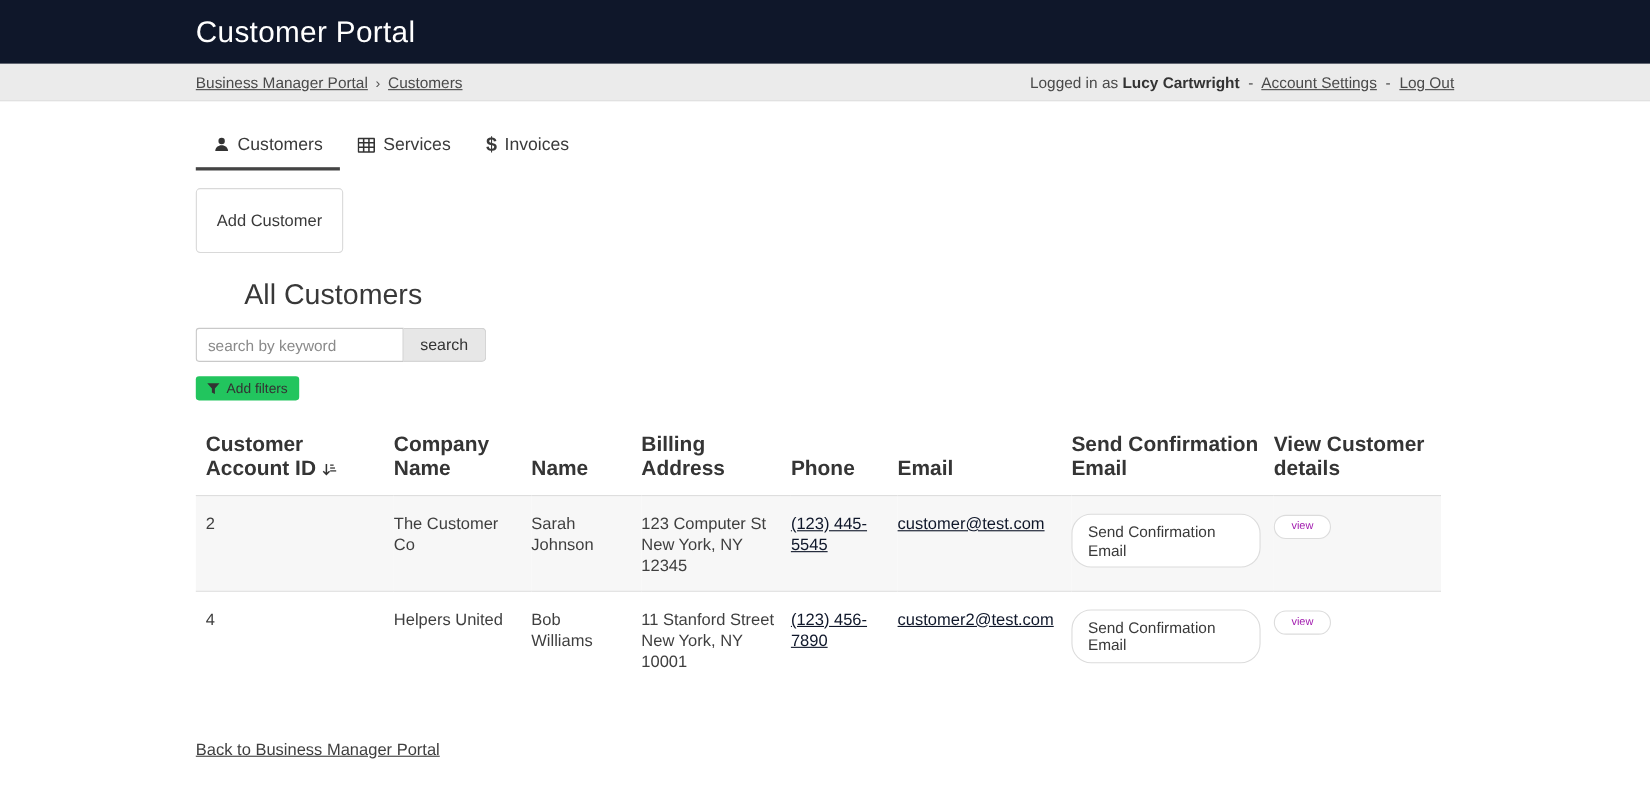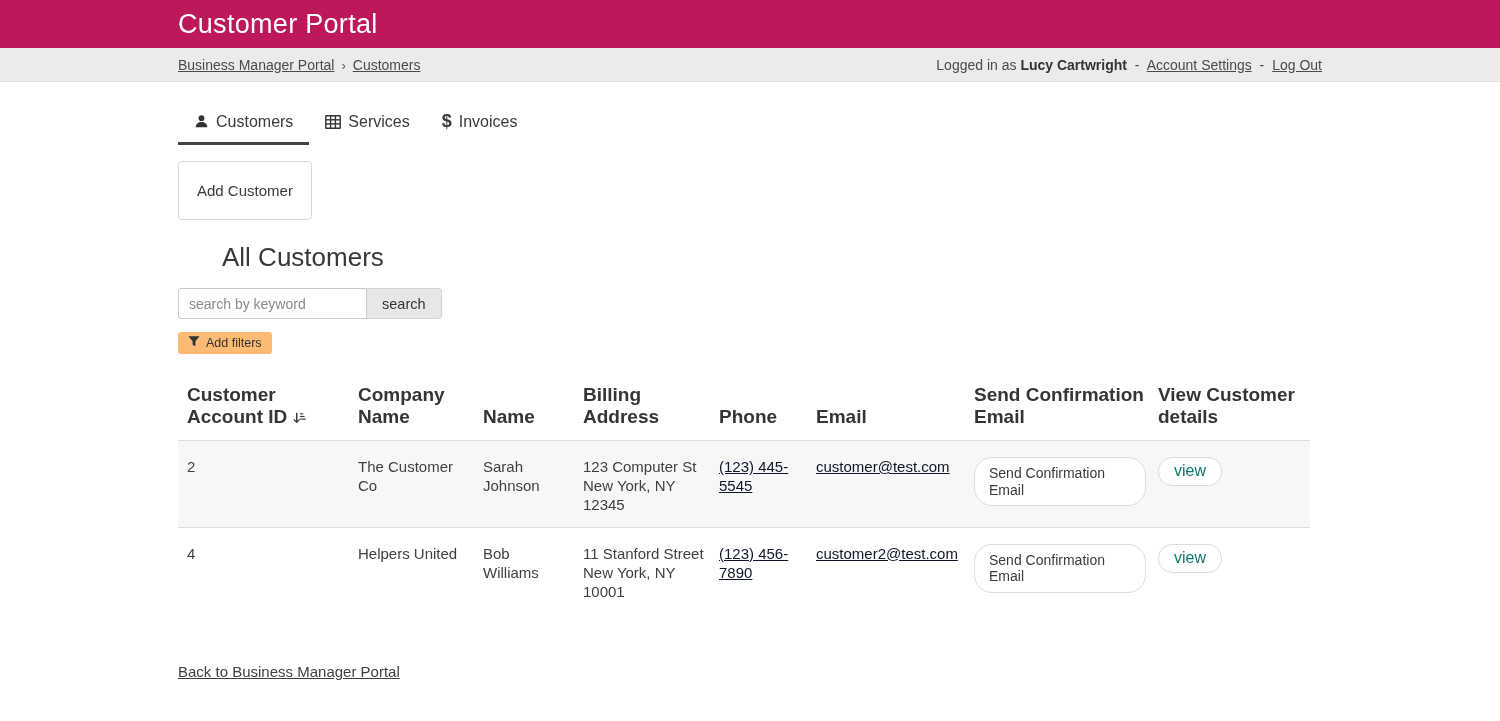--- a/index.html
+++ b/index.html
@@ -6,22 +6,22 @@
   html, body { width: 1500px; height: 721px; background: #ffffff; }
   body {
     font-family: "Liberation Sans", sans-serif;
     color: #3e3e3e;
     font-size: 15px;
   }
   .container { width: 1144px; margin: 0 auto; }
 
   
   .topbar {
-    height: 48px;
-    background: #be185d;
+    height: 58px;
+    background: #0f172a;
     display: flex;
     align-items: center;
   }
   .topbar h1 {
     color: #ffffff;
     font-size: 27px;
     font-weight: 400;
     letter-spacing: 0.3px;
   }
 
@@ -105,22 +105,23 @@
     border-left: none;
     border-radius: 0 4px 4px 0;
     font-size: 14.5px;
     font-family: inherit;
     color: #333;
     cursor: pointer;
   }
   .filters-btn {
     margin-top: 13px;
     display: inline-flex;
+    align-items: center;
     gap: 6px;
-    background: #fdba74;
+    background: #22c55e;
     border: none;
     border-radius: 3px;
     padding: 4px 10px;
     font-size: 12.5px;
     color: #333;
     font-family: inherit;
     cursor: pointer;
   }
 
   
@@ -159,22 +160,22 @@
     text-align: left;
     color: #3a3a3a;
     font-family: inherit;
     cursor: pointer;
   }
   .view-btn {
     background: #ffffff;
     border: 1px solid #dcdcdc;
     border-radius: 14px;
     padding: 4px 15px 5px 15px;
-    font-size: 16px;
-    color: #0f766e;
+    font-size: 10px;
+    color: #a21caf;
     font-family: inherit;
     cursor: pointer;
   }
 
   
   .back-link-wrap { margin-top: 36px; }
   .back-link { color: #3f3f3f; text-decoration: underline; font-size: 15px; }
 
   svg.ico { fill: #333; }
   svg.ico-stroke { fill: none; stroke: #333; stroke-width: 1.4; }

